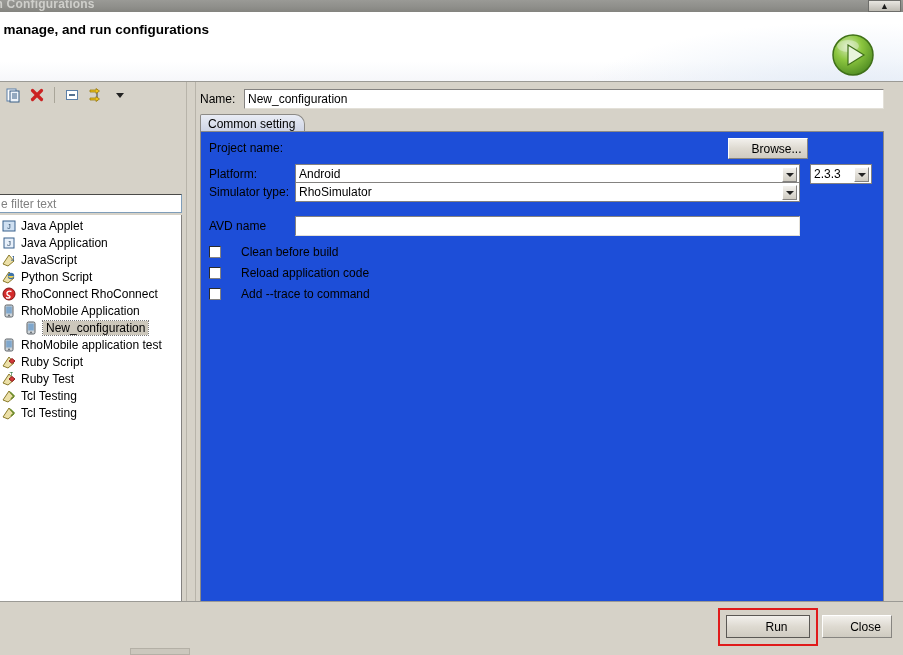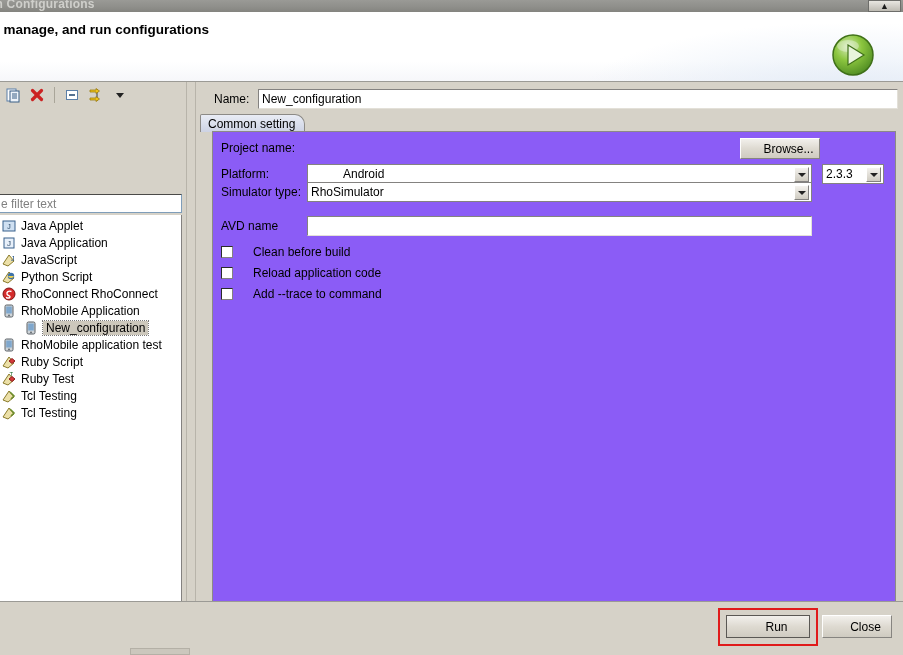--- a/index.html
+++ b/index.html
@@ -92,42 +92,42 @@
   .sash {
     position: absolute; left: 186px; top: 0; width: 10px; height: 519px;
     background: #d6d2c8;
     border-left: 1px solid #b8b4aa; border-right: 1px solid #b8b4aa;
   }
 
   
   .rightcol { position: absolute; left: 196px; top: 0; width: 707px; height: 519px; }
   .name-row {
     position: absolute; left: 4px; top: 7px; width: 684px; height: 20px;
-    display: flex; align-items: center; gap: 6px; margin-left: 14px;
+    display: flex; align-items: center; gap: 6px;
   }
   .name-label { width: 38px; }
   .txt {
     height: 20px; background: #fff; border: 1px solid #848280;
     border-right-color: #e3e0d8; border-bottom-color: #e3e0d8;
     display: flex; align-items: center; padding-left: 3px; color: #000;
   }
   .txt.readonly { background: #d6d2c8; border-color:#848280; }
   .name-input { flex: 1 1 auto; }
 
   .tabstrip { position: absolute; left: 4px; top: 32px; width: 684px; height: 18px; }
   .tab {
     position: absolute; left: 0; top: 0; height: 18px; padding: 0 9px 0 7px;
     background: linear-gradient(to bottom, #e9ecf5 0%, #cdd3e4 100%);
     border: 1px solid #8c8a86; border-bottom: none;
     display: flex; align-items: center;
     border-radius: 2px 10px 0 0;
   }
   .panel {
     position: absolute; left: 4px; top: 49px; width: 684px; height: 499px;
-    background: #8b5cf6; border: 1px solid #8c8a86; margin-left: 12px;
+    background: #1d4ed8; border: 1px solid #8c8a86;
   }
   .form-row {
     position: absolute; left: 8px; height: 20px; display: flex; align-items: center;
   }
   .form-label { width: 86px; flex: 0 0 86px; }
   .combo {
     height: 20px; background: #fff; border: 1px solid #848280;
     display: flex; align-items: center; position: relative;
   }
   .combo span.val { padding-left: 3px; }
@@ -408,21 +408,21 @@
 
         <div class="form-row" style="top:6px; width:660px;">
           <span class="form-label">Project name:</span>
           <span class="btn" style="position:absolute; left:519px; top:0; width:80px;">
             <span>Browse...</span>
           </span>
         </div>
 
         <div class="form-row" style="top:32px; width:660px;">
           <span class="form-label">Platform:</span>
-          <span class="combo" style="width:505px;padding-left:32px;">
+          <span class="combo" style="width:505px;">
             <span class="val">Android</span>
             <span class="combo-arrow">
                 <i class="arrow-dn"></i>
               </span>
           </span>
           <span class="combo" style="position:absolute; left:601px; top:0; width:62px;">
             <span class="val">2.3.3</span>
             <span class="combo-arrow">
                 <i class="arrow-dn"></i>
               </span>

